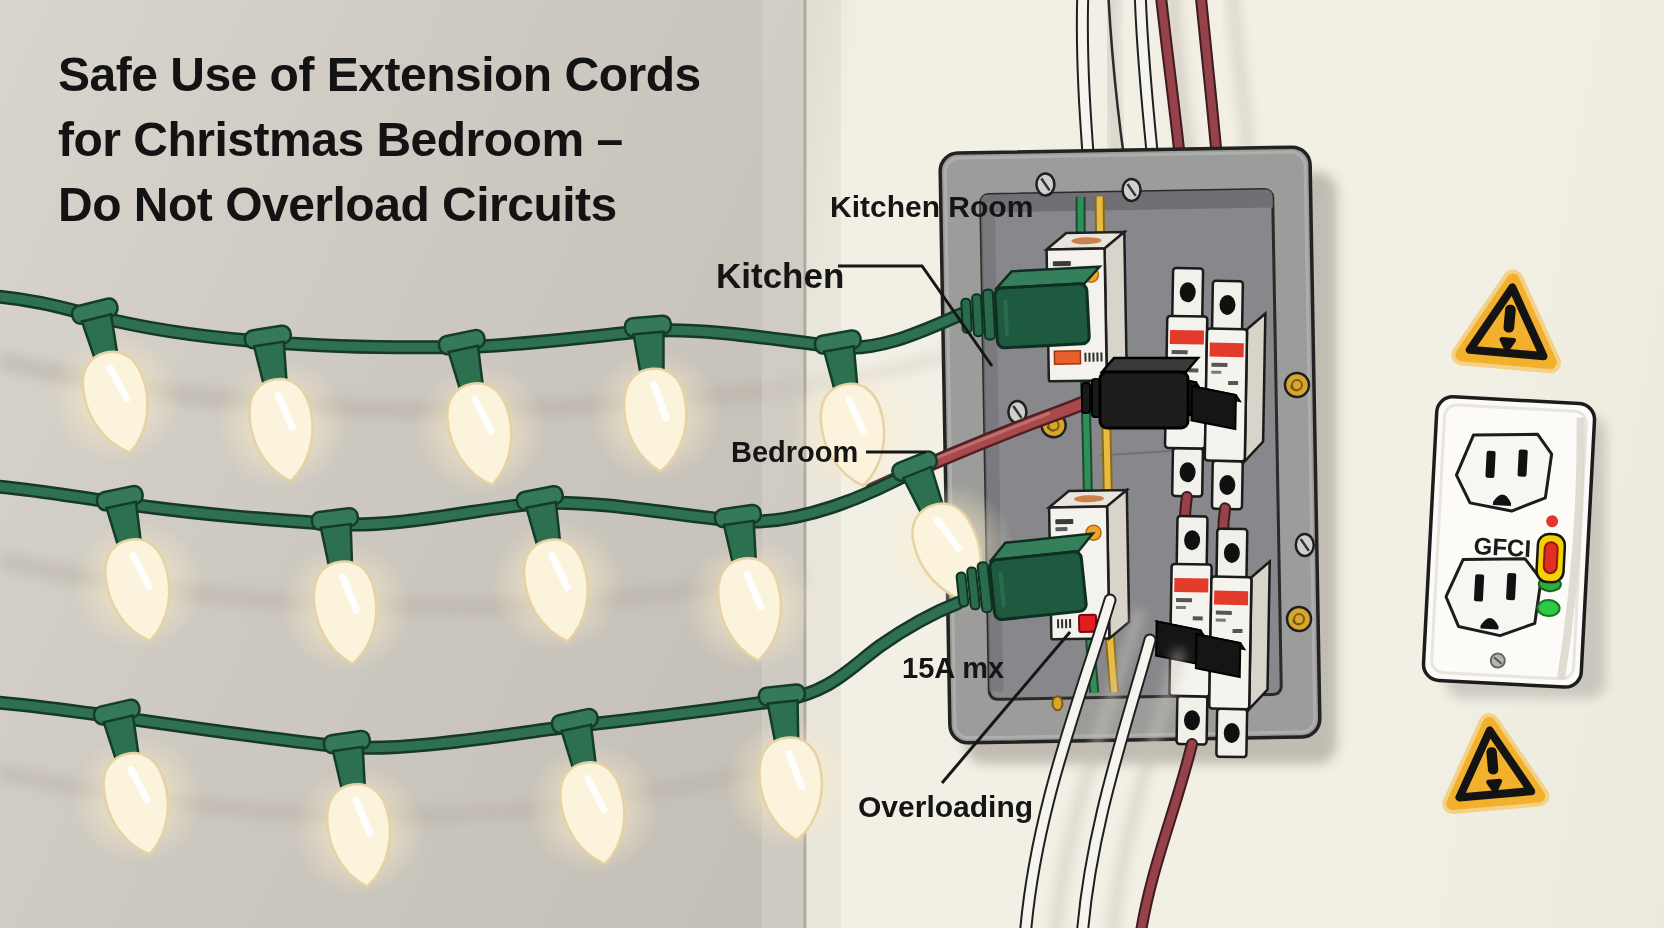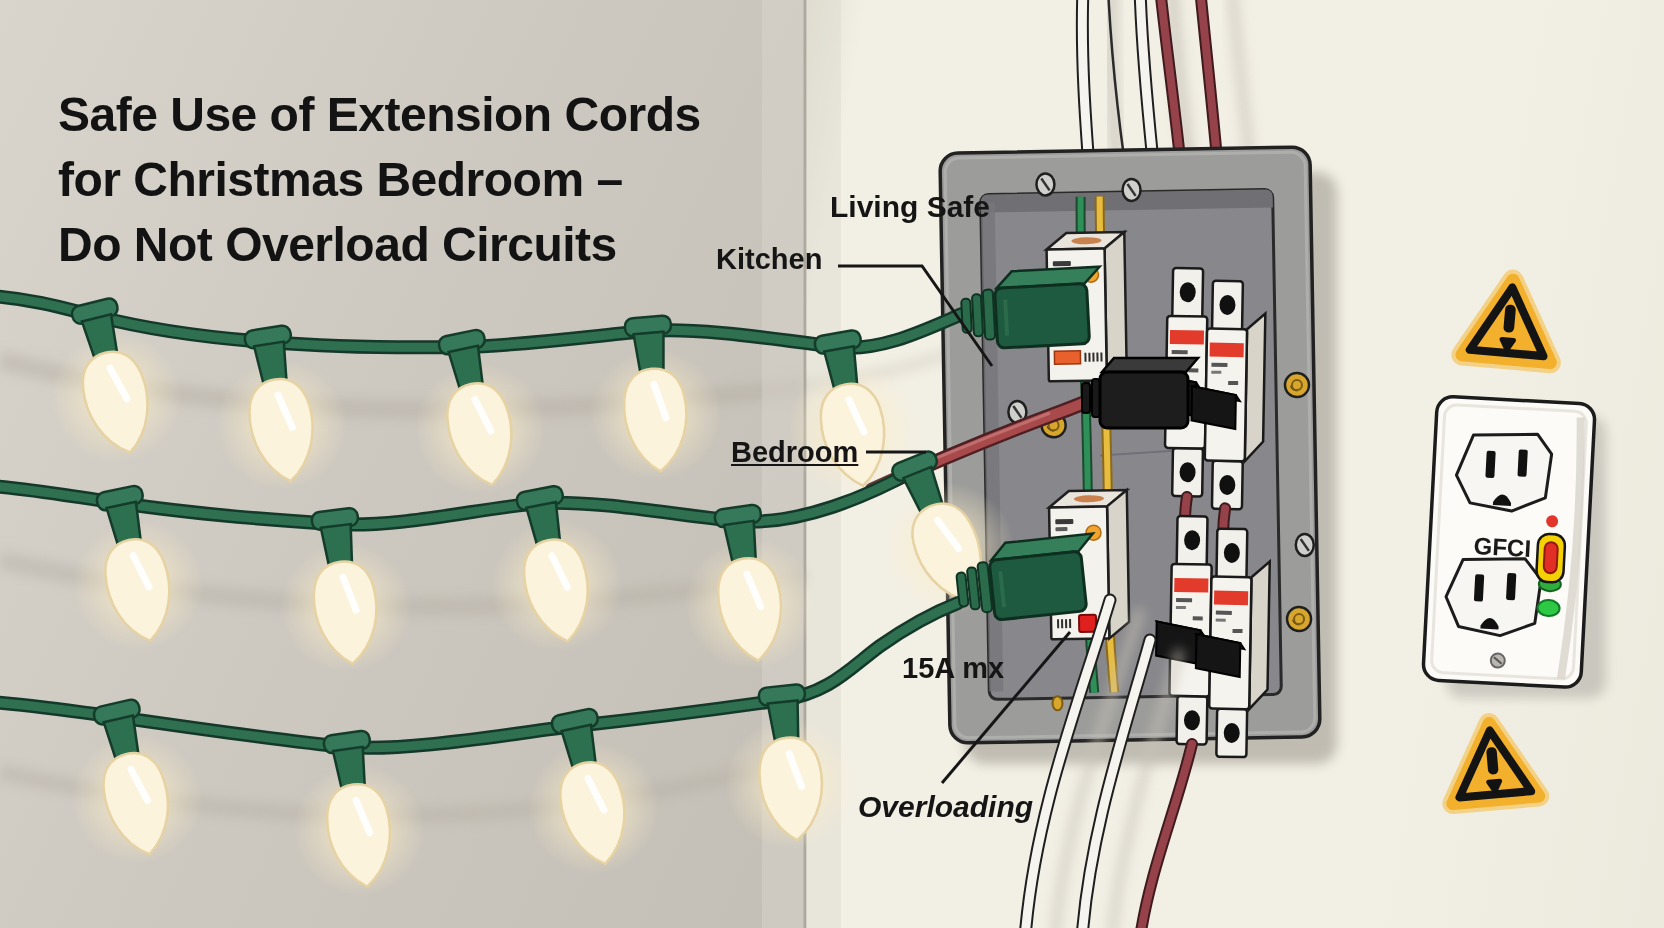--- a/index.html
+++ b/index.html
@@ -5,21 +5,21 @@
   html,body{margin:0;padding:0;background:#888;}
   #stage{position:relative;width:1664px;height:928px;overflow:hidden;
          font-family:"Liberation Sans",sans-serif;background:var(--wall-right,#f2efe5);}
   .wall{position:absolute;top:0;bottom:0;}
   #wall-left{left:0;width:806px;
     background:linear-gradient(115deg,#d9d5cc 0%,var(--wall-left,#cdc8c0) 45%,#c4bfb6 100%);}
   #wall-right{left:806px;right:0;
     background:linear-gradient(100deg,#e4e0d5 0%,var(--wall-right,#f2efe5) 6%,#f2efe5 70%,#ece9dd 100%);}
   svg{position:absolute;left:0;top:0;}
   .lbl{position:absolute;color:#151515;font-weight:bold;white-space:nowrap;z-index:5;}
-  #title{left:58px;top:42px;font-size:48px;line-height:65px;letter-spacing:-0.5px;color:#131313;margin-top:40px;}
+  #title{left:58px;top:42px;font-size:48px;line-height:65px;letter-spacing:-0.5px;color:#131313;}
   .cord{fill:none;stroke-linecap:round;}
   .co-g{stroke:#14382a;stroke-width:14;}
   .ci-g{stroke:var(--cord-green,#2f7050);stroke-width:9;}
   .co-r{stroke:#4e1f22;stroke-width:15;}
   .ci-r{stroke:#a84a4c;stroke-width:10;}
   .co-w{stroke:#1f1f1f;stroke-width:13;}
   .ci-w{stroke:#f6f4ee;stroke-width:9;}
   .co-dr{stroke:#3f1b1d;stroke-width:12;}
   .ci-dr{stroke:#96424a;stroke-width:8;}
   .wg-o{stroke:#1c4a2e;stroke-width:10;fill:none;}
@@ -302,20 +302,20 @@
       <line class="leader" x1="866" y1="452" x2="926" y2="452"></line>
       <line class="leader" x1="1070" y1="632" x2="942" y2="783"></line>
     </g>
   </svg>
 
   <div id="title" class="lbl">
     <div>Safe Use of Extension Cords</div>
     <div>for Christmas Bedroom –</div>
     <div>Do Not Overload Circuits</div>
   </div>
-  <div class="lbl" style="left:830px;top:190px;font-size:30px;">Living Safe</div>
-  <div class="lbl" style="left:716px;top:243px;font-size:29px;text-align:right;">Kitchen</div>
-  <div class="lbl" style="left:731px;top:436px;font-size:29px;text-decoration:underline;">Bedroom</div>
+  <div class="lbl" style="left:830px;top:190px;font-size:30px;">Kitchen Room</div>
+  <div class="lbl" style="left:716px;top:256px;font-size:35px;text-align:right;">Kitchen</div>
+  <div class="lbl" style="left:731px;top:436px;font-size:29px;">Bedroom</div>
   <div class="lbl" style="left:902px;top:652px;font-size:29px;">15A mx</div>
-  <div class="lbl" style="left:858px;top:788px;font-size:30px;line-height:38px;font-style:italic;">
+  <div class="lbl" style="left:858px;top:788px;font-size:30px;line-height:38px;">
     <div>Overloading</div>
   </div>
 </div>
 
 </body></html>

